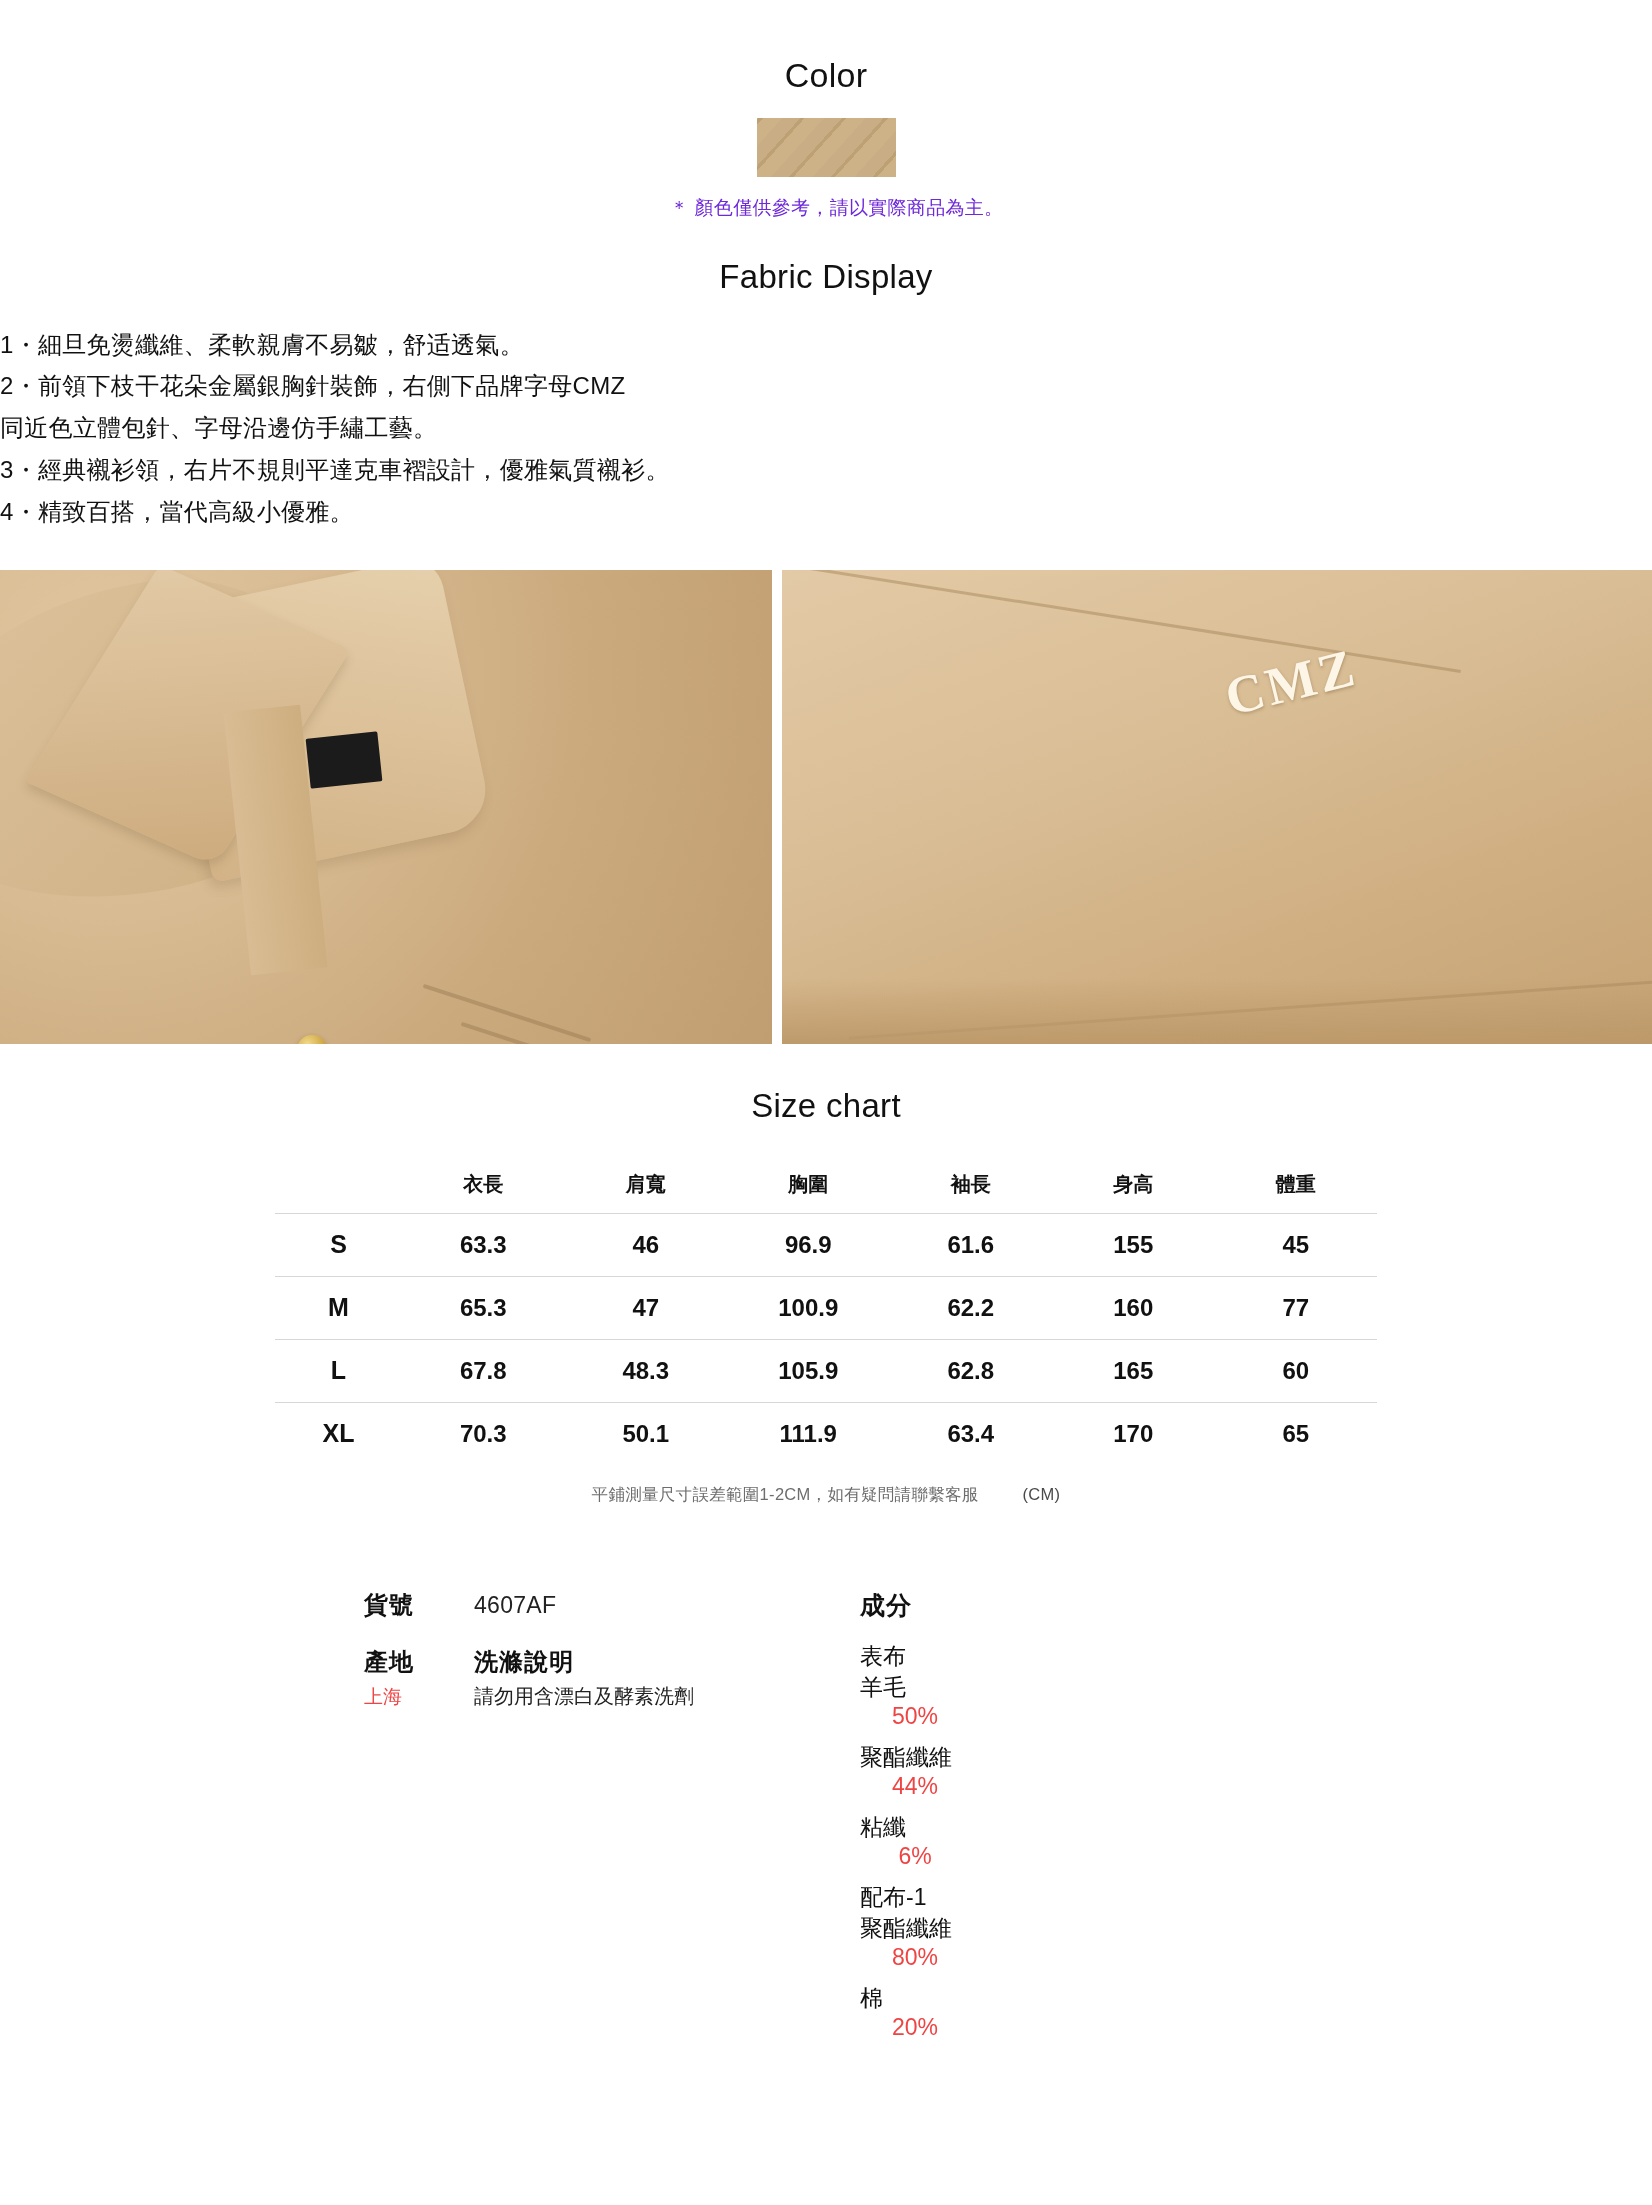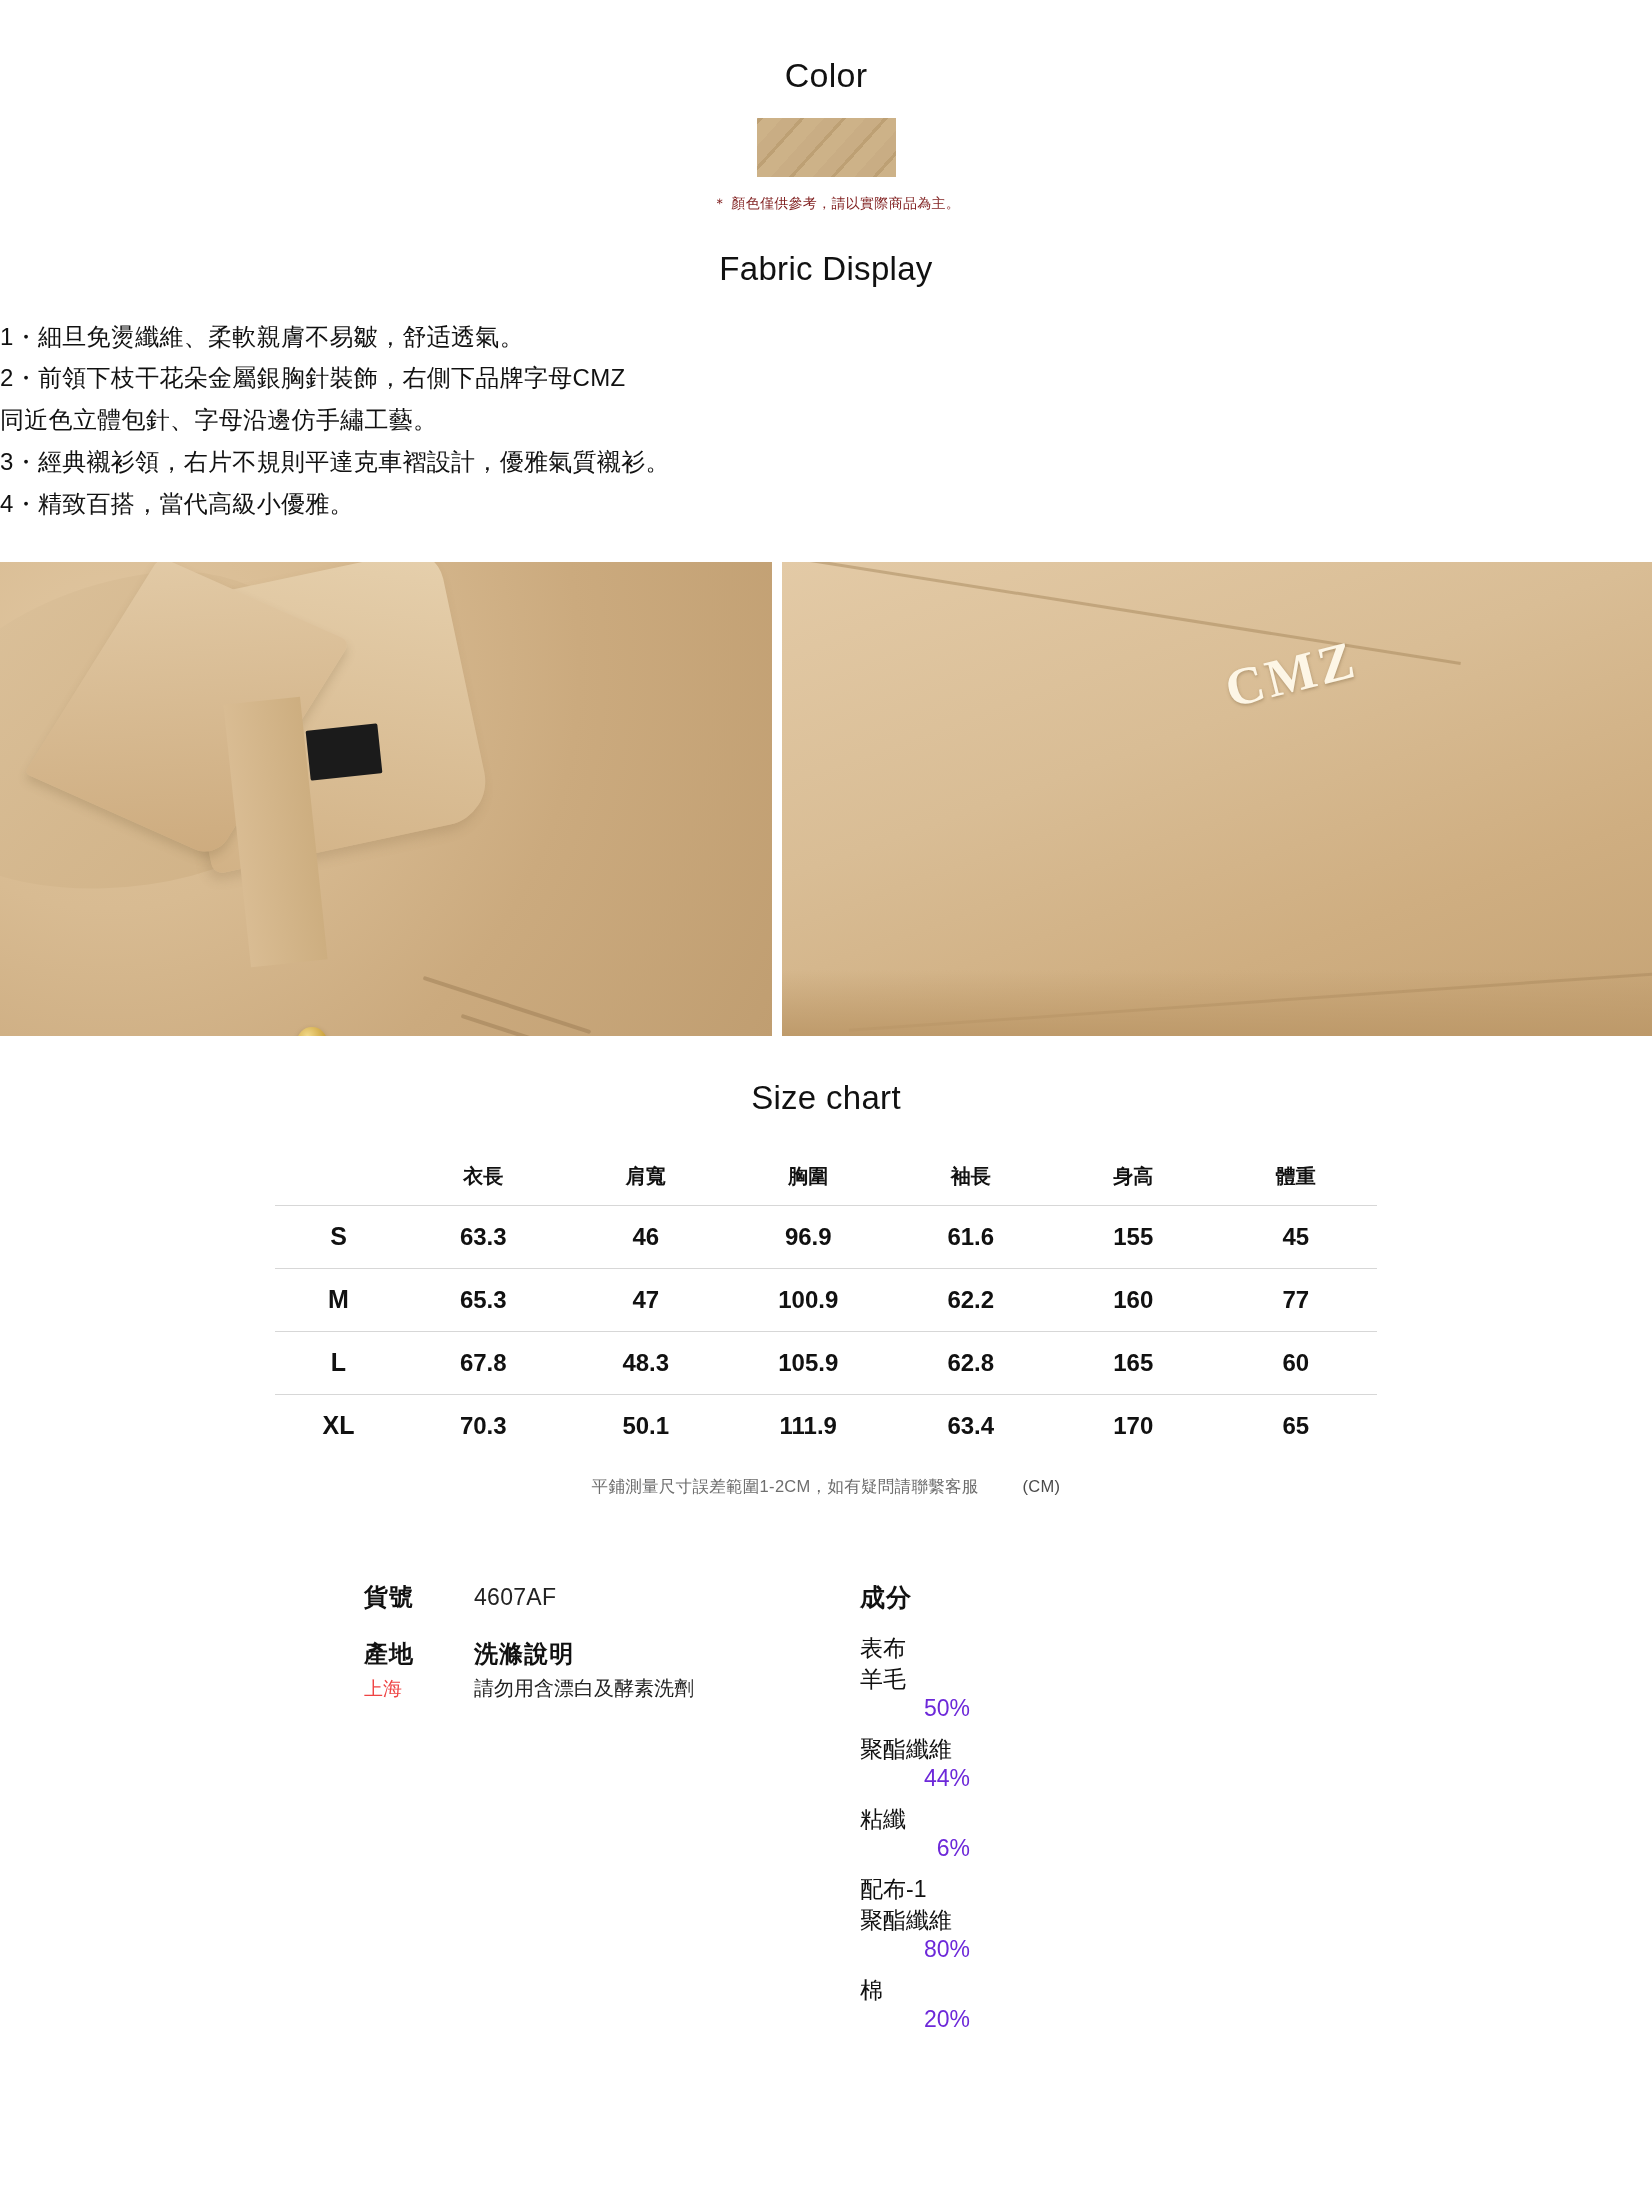--- a/index.html
+++ b/index.html
@@ -42,22 +42,22 @@
         #cdb288 0px,
         #cdb288 14.3px,
         #bda074 14.3px,
         #bda074 17.6px,
         #c9ad84 17.6px,
         #c9ad84 31px
       );
   }
   .color-note {
     text-align: center;
-    font-size: 14px;
-    color: #7f1d1d;
+    font-size: 19px;
+    color: #6d28d9;
     margin-top: 17.6px;
     letter-spacing: 0.3px;
     padding-left: 21px;
   }
 
   
   .fabric-title {
     text-align: center;
     font-size: 33px;
     font-weight: 400;
@@ -315,22 +315,22 @@
     color: #111;
   }
   .comp-mat {
     width: 182px;
     font-size: 23px;
     color: #111;
   }
   .comp-pct {
     width: 110px;
     font-size: 23px;
-    color: #6d28d9;
-    text-align: right;
+    color: #ef4444;
+    text-align: center;
   }
   .bottom-pad { height: 44px; }
 </style>
 </head>
 <body>
 
 <div class="page">
 
   <div>
     <div class="color-title">Color</div>

